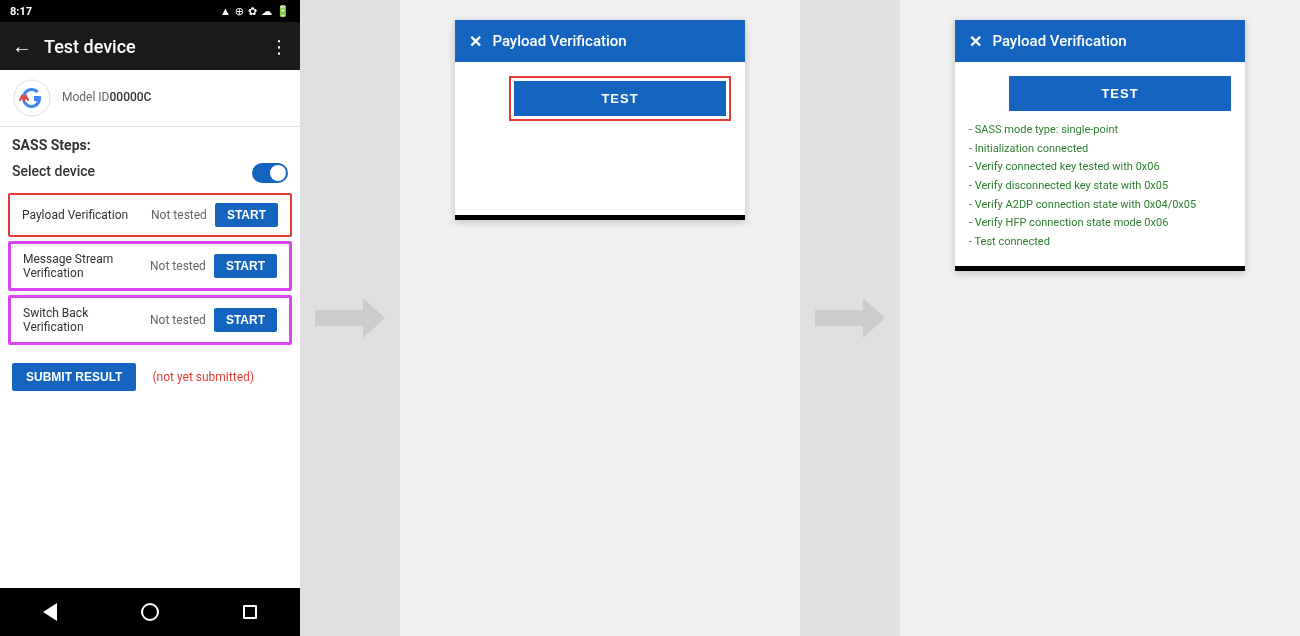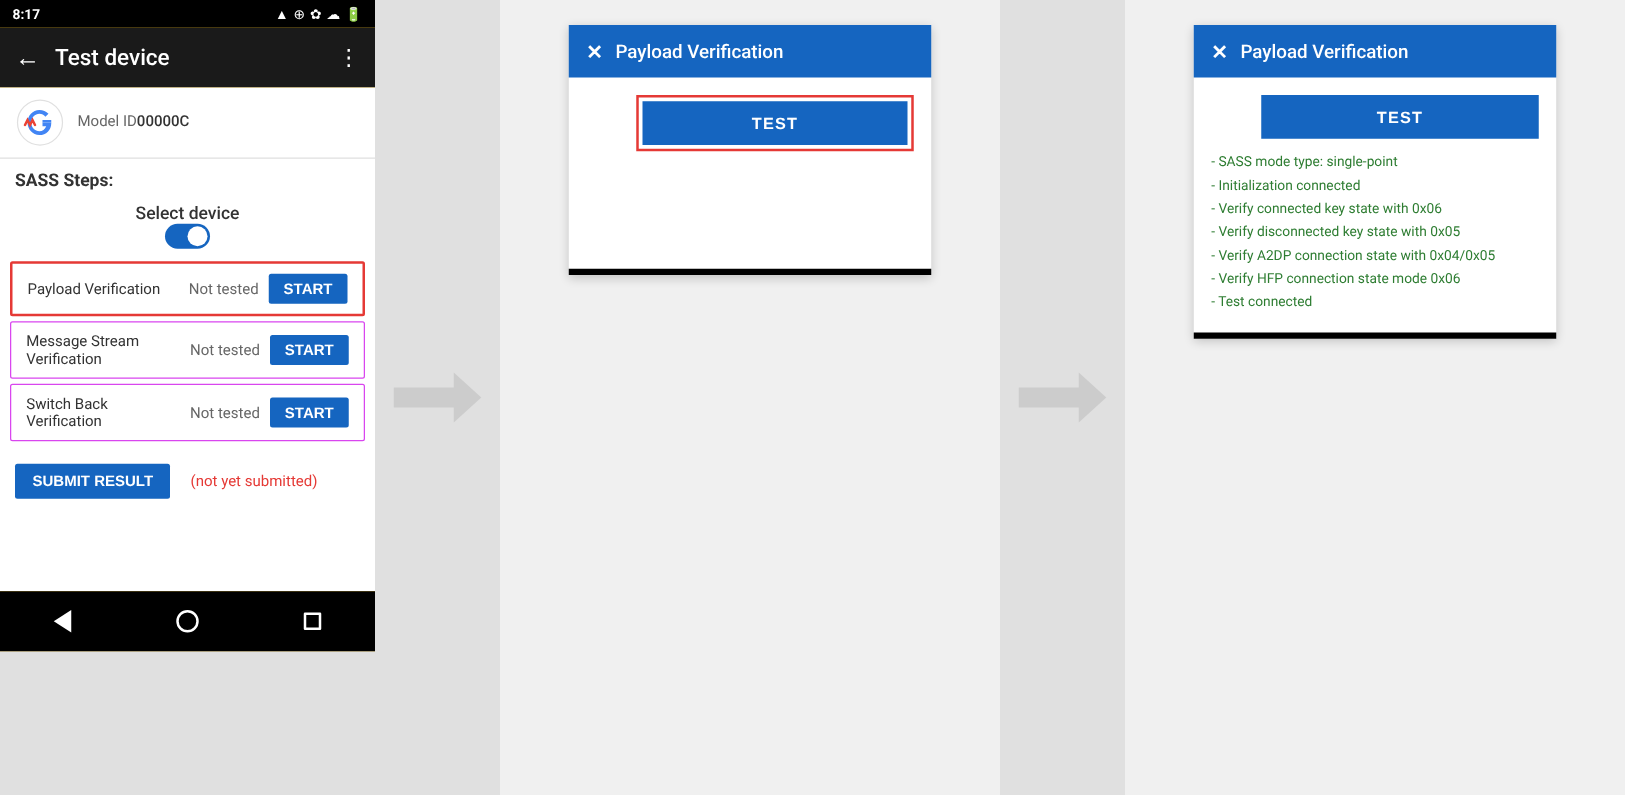--- a/index.html
+++ b/index.html
@@ -9,22 +9,22 @@
       flex-direction: row;
       width: 1300px;
       height: 636px;
       font-family: 'Roboto', Arial, sans-serif;
       overflow: hidden;
     }
 
     
     .phone-panel {
       width: 300px;
-      height: 521px;
-      background: #eab308;
+      height: 636px;
+      background: #f0abfc;
       display: flex;
       flex-direction: column;
       flex-shrink: 0;
     }
 
     .status-bar {
       background: #000;
       color: #fff;
       font-size: 11px;
       padding: 4px 10px;
@@ -104,26 +104,25 @@
     .sass-steps {
       padding: 10px 12px 4px;
       font-size: 14px;
       font-weight: bold;
       color: #333;
     }
 
     .select-device-row {
       display: flex;
       justify-content: space-between;
-      align-items: center;
+      align-items: flex-start;
       padding: 6px 12px 8px;
       font-size: 14px;
       font-weight: 500;
       color: #333;
-      flex-direction: column;
     }
 
     .toggle-switch {
       width: 36px;
       height: 20px;
       background: #1565c0;
       border-radius: 10px;
       position: relative;
       cursor: pointer;
     }
@@ -136,21 +135,21 @@
       position: absolute;
       right: 2px;
       top: 2px;
     }
 
     .test-item {
       display: flex;
       align-items: center;
       justify-content: space-between;
       padding: 8px 12px;
-      border: 1px solid #d946ef;
+      border: 3px solid #d946ef;
       margin: 2px 8px;
       border-radius: 2px;
       font-size: 12px;
     }
 
     .test-item.highlighted {
       border: 2px solid #e53935;
     }
 
     .test-item-name {
@@ -494,21 +493,21 @@
       <span class="dialog-title">Payload Verification</span>
     </div>
     <div class="dialog-body">
       <div class="test-button-wrapper no-border">
         <button class="test-btn-main">TEST</button>
       </div>
       <div class="result-log">
 
       <span class="log-line">- SASS mode type: single-point</span>
           <span class="log-line">- Initialization connected</span>
-          <span class="log-line">- Verify connected key state with 0x06</span>
+          <span class="log-line">- Verify connected key tested with 0x06</span>
           <span class="log-line">- Verify disconnected key state with 0x05</span>
           <span class="log-line">- Verify A2DP connection state with 0x04/0x05</span>
           <span class="log-line">- Verify HFP connection state mode 0x06</span>
           <span class="log-line">- Test connected</span>
         </div>
     </div>
     <div class="dialog-bottom-bar"></div>
   </div>
 </div>
 

